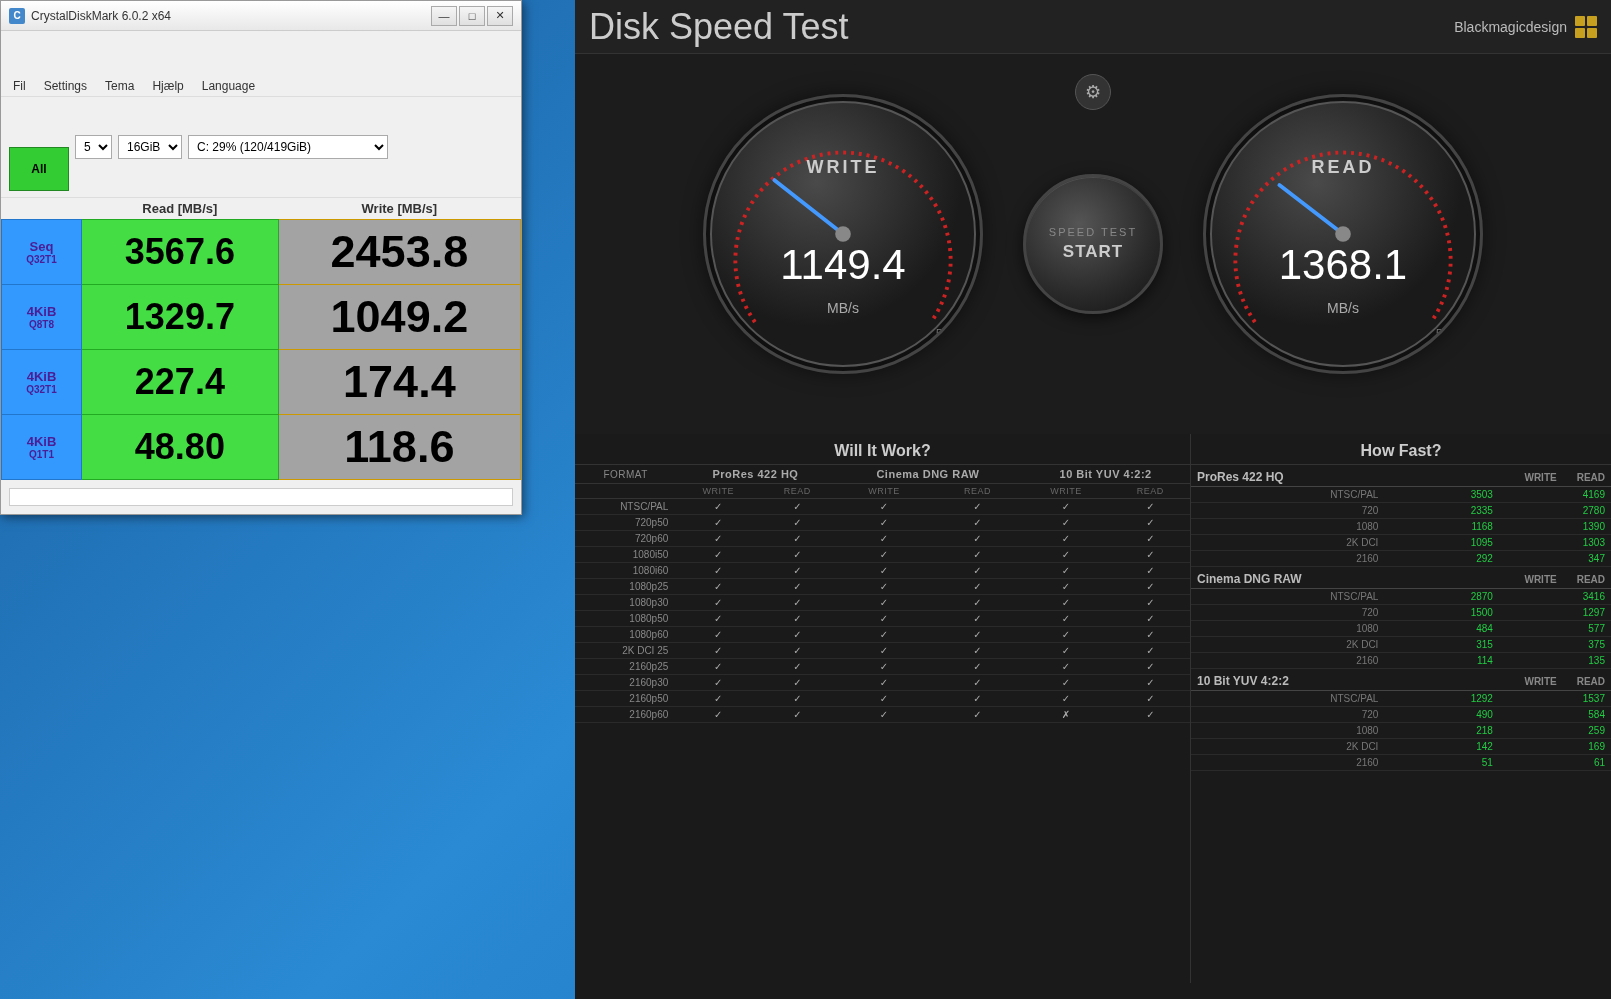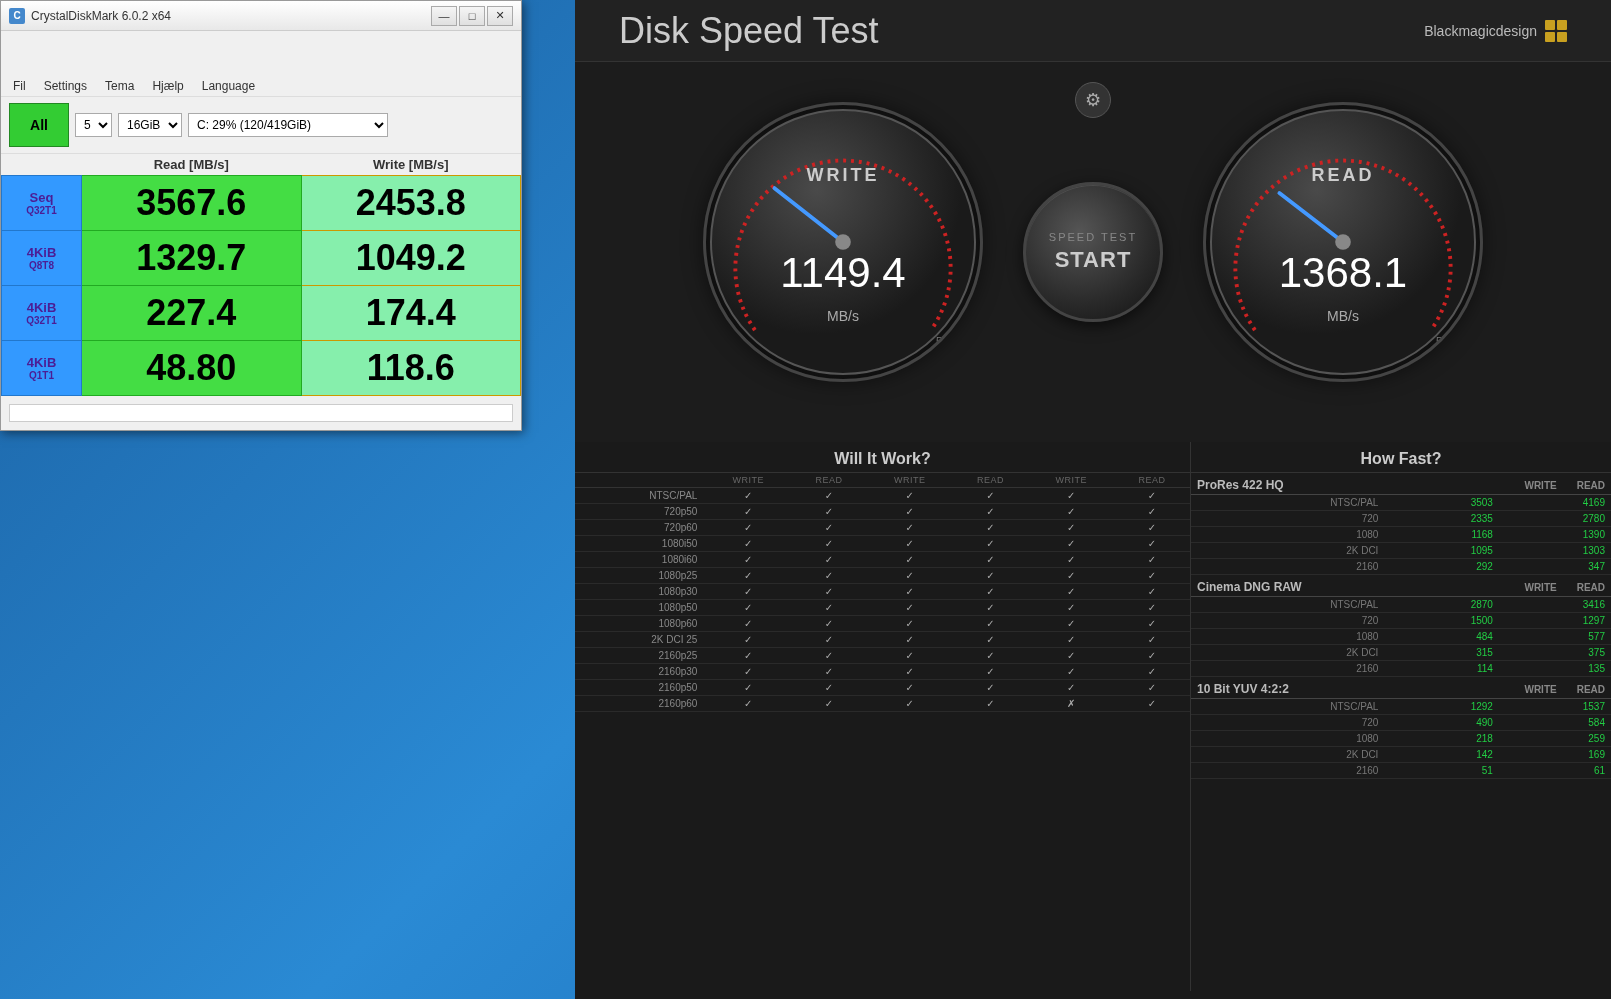--- a/index.html
+++ b/index.html
@@ -105,27 +105,28 @@
       gap: 6px;
       background: #f0f0f0;
       border-bottom: 1px solid #ddd;
     }
 
     .cdm-all-btn {
       width: 60px;
       height: 44px;
       background: #33cc33;
       border: 1px solid #228822;
-      font-size: 14px;
+      font-size: 12px;
       font-weight: bold;
       color: black;
       cursor: pointer;
       display: flex;
       align-items: center;
       justify-content: center;
+      margin-top: 44px;
     }
 
     .cdm-select {
       height: 24px;
       border: 1px solid #aaa;
       background: white;
       font-size: 12px;
       padding: 0 4px;
     }
 
@@ -164,23 +165,23 @@
       color: black;
       font-size: 36px;
       font-weight: bold;
       text-align: center;
       padding: 6px 4px;
       border: 1px solid #22aa22;
       font-family: Arial Black, Arial, sans-serif;
     }
 
     .cdm-value-write {
-      background: #86efac;
+      background: #a3a3a3;
       color: black;
-      font-size: 36px;
+      font-size: 45px;
       font-weight: bold;
       text-align: center;
       padding: 6px 4px;
       border: 1px solid #cc9900;
       font-family: Arial Black, Arial, sans-serif;
     }
 
     .cdm-progress-bar {
       margin: 8px;
       height: 18px;
@@ -193,25 +194,25 @@
       position: absolute;
       top: 0;
       left: 575px;
       right: 0;
       bottom: 0;
       background: #1a1a1a;
       color: white;
     }
 
     .bm-header {
-      height: 62px;
+      height: 54px;
       background: #222;
       display: flex;
       align-items: center;
-      padding: 0 44px;
+      padding: 0 14px;
       border-bottom: 1px solid #333;
     }
 
     .bm-title {
       font-size: 36px;
       font-weight: 300;
       color: #ccc;
       flex: 1;
     }
 
@@ -330,21 +331,21 @@
     }
 
     .speed-test-btn .line1 {
       font-size: 11px;
       color: #888;
       letter-spacing: 2px;
       margin-bottom: 4px;
     }
 
     .speed-test-btn .line2 {
-      font-size: 22px;
+      font-size: 17px;
       font-weight: 700;
       color: #ccc;
       letter-spacing: 1px;
     }
 
     .gear-btn {
       position: absolute;
       top: 20px;
       left: 50%;
       transform: translateX(-50%);
@@ -620,20 +621,26 @@
       </div>
     </div>
   </div>
 
   <div class="bm-data-area">
 
     <div class="bm-will-it-work">
       <div class="section-title">Will It Work?</div>
       <table class="data-table">
         <thead>
+          <tr>
+            <th>FORMAT</th>
+            <th colspan="2" class="col-group-header" style="color:#aaa; font-size:11px; font-weight:bold;">ProRes 422 HQ</th>
+            <th colspan="2" class="col-group-header" style="color:#aaa; font-size:11px; font-weight:bold;">Cinema DNG RAW</th>
+            <th colspan="2" class="col-group-header" style="color:#aaa; font-size:11px; font-weight:bold;">10 Bit YUV 4:2:2</th>
+          </tr>
           <tr class="subhead-row">
             <th></th>
             <th>WRITE</th>
             <th>READ</th>
             <th>WRITE</th>
             <th>READ</th>
             <th>WRITE</th>
             <th>READ</th>
           </tr>
         </thead>

